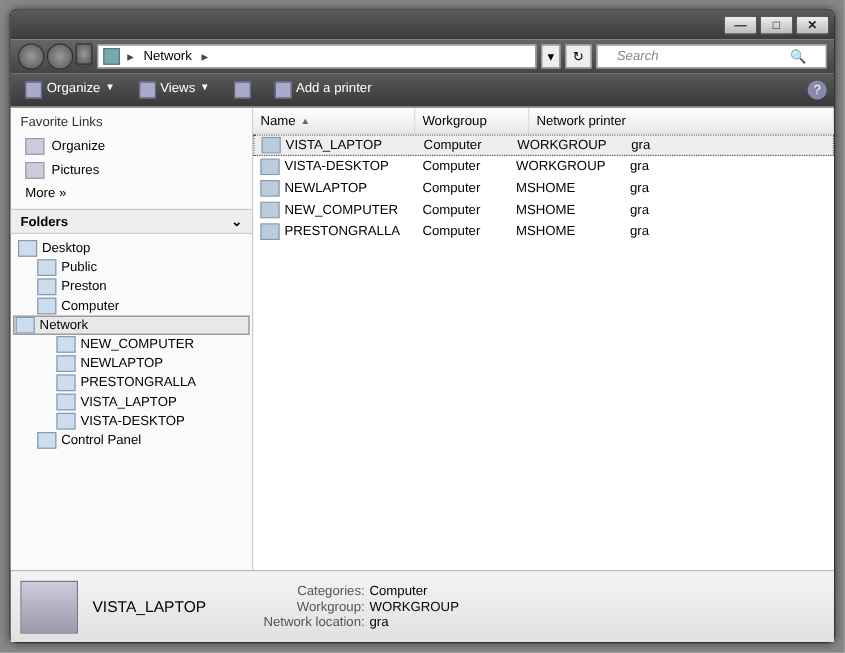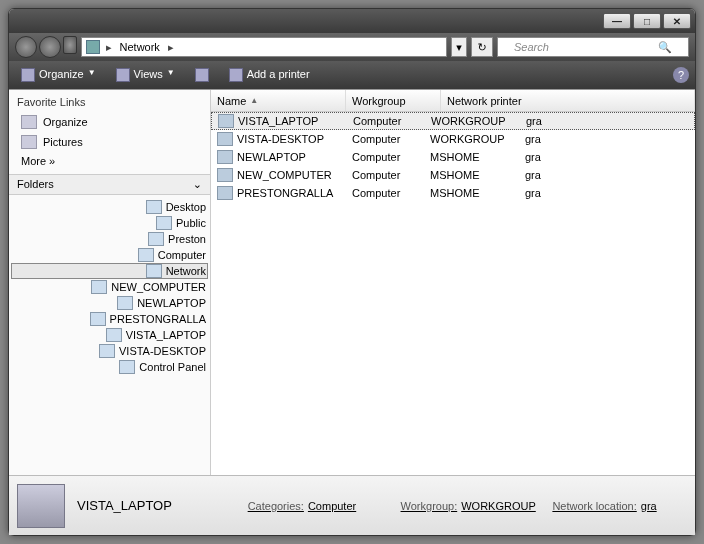--- a/index.html
+++ b/index.html
@@ -23,41 +23,41 @@
 .tbitem { display: flex; align-items: flex-start; gap: 4px; padding: 2px 6px; cursor: default; }
 .tbitem .ticon { width: 14px; height: 14px; background: #aac; border: 1px solid #668; }
 .tbitem .dd2 { font-size: 8px; }
 .help { margin-left: auto; width: 16px; height: 16px; border-radius: 50%; background: #88a; color: #fff; display: flex; align-items: center; justify-content: center; }
 .body { flex: 1; display: flex; background: #fff; border-top: 1px solid #999; min-height: 0; }
 .leftpane { width: 202px; border-right: 1px solid #ccc; display: flex; flex-direction: column; background: #fafafa; }
 .favlinks { padding: 6px 8px 4px; }
 .favtitle { color: #333; padding-bottom: 4px; }
 .favitem { display: flex; align-items: center; gap: 6px; padding: 3px 4px; cursor: default; }
 .favicon { width: 16px; height: 14px; background: #ccd; border: 1px solid #99a; }
-.foldershdr { background: #eee; border-top: 1px solid #ccc; border-bottom: 1px solid #ccc; padding: 3px 8px; display: flex; justify-content: space-between; cursor: default; }
+.foldershdr { background: #eee; border-top: 1px solid #ccc; border-bottom: 1px solid #ccc; padding: 3px 8px; display: flex; align-items: center; justify-content: space-between; cursor: default; font-weight: bold; }
 .tree { flex: 1; overflow: auto; padding: 4px 2px; }
-.treerow { display: flex; align-items: center; gap: 4px; padding: 1px 2px; cursor: default; white-space: nowrap; justify-content: flex-end; }
+.treerow { display: flex; align-items: center; gap: 4px; padding: 1px 2px; cursor: default; white-space: nowrap; }
 .treerow .ti { width: 16px; height: 14px; background: #cde; border: 1px solid #89a; flex-shrink: 0; }
 .treerow.sel { border: 1px solid #888; background: #e8e8e8; padding: 0 1px; }
 .ind0 { padding-left: 4px; } .ind1 { padding-left: 20px; } .ind2 { padding-left: 36px; }
 .listpane { flex: 1; display: flex; flex-direction: column; }
 .colhdr { height: 22px; background: linear-gradient(#fefefe,#e8e8e8); border-bottom: 1px solid #ccc; display: flex; }
 .colhdr .col { border-right: 1px solid #ddd; padding: 3px 6px; display: flex; align-items: center; gap: 4px; cursor: default; }
 .colhdr .sort { font-size: 8px; color: #666; }
 .listbody { flex: 1; overflow: auto; }
 .row { display: flex; height: 18px; align-items: center; }
 .row.sel { border: 1px dotted #555; background: #eee; }
 .cell { padding: 0 6px; overflow: hidden; text-overflow: ellipsis; white-space: nowrap; display: flex; align-items: center; gap: 4px; }
 .cicon { width: 16px; height: 14px; background: #bcd; border: 1px solid #89a; flex-shrink: 0; }
 .c0 { width: 135px; } .c1 { width: 78px; } .c2 { width: 95px; } .c3 { flex: 1; }
 .details { height: 60px; background: linear-gradient(#f4f4f4,#e0e0e0); border-top: 1px solid #bbb; display: flex; align-items: center; padding: 4px 8px; gap: 12px; position: relative; }
 .dicon { width: 48px; height: 44px; background: linear-gradient(#ccd,#99a); border: 1px solid #778; }
 .dinfo { display: flex; flex-direction: column; gap: 1px; }
 .dname { font-size: 13px; }
-.dmeta { display: flex; flex-direction: row; gap: 1px; margin-left: 20px; text-decoration: underline; }
+.dmeta { display: flex; flex-direction: column; gap: 1px; margin-left: 20px; }
 .drow { display: flex; gap: 4px; }
 .drow .k { color: #555; text-align: right; width: 100px; }
 .swoosh { position: absolute; right: 0; bottom: 0; width: 140px; height: 60px; opacity: 0.25; overflow: hidden; }
 .swoosh::before { content: ""; position: absolute; right: -40px; bottom: -60px; width: 200px; height: 200px; border: 1px solid #fff; border-radius: 50%; box-shadow: 8px 0 0 #fff, 16px 0 0 #fff, 24px 0 0 #fff; }
 </style>
 </head>
 <body>
 
 <div class="window">
 

